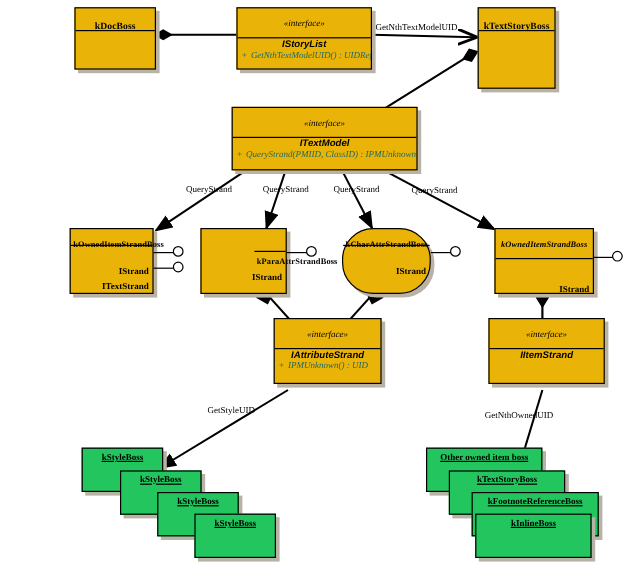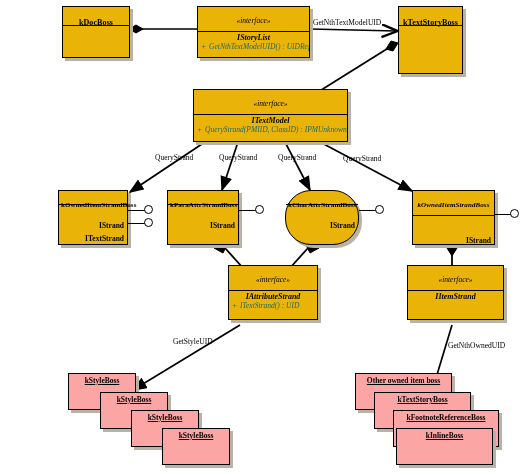--- a/index.html
+++ b/index.html
@@ -46,21 +46,21 @@
     white-space: nowrap;
   }
   .stereo {
     font-family: "Liberation Serif", serif;
     font-size: 7.5px;
     font-style: italic;
     color: #000;
     white-space: nowrap;
   }
   .iface-name {
-    font-family: Liberation Serif, serif;
+    font-family: Liberation Sans, sans-serif;
     font-size: 8px;
     font-weight: bold;
     font-style: italic;
     color: #000;
     white-space: nowrap;
   }
   .ops {
     padding: 3px 2px 2px 3px;
     white-space: nowrap;
     overflow: hidden;
@@ -99,21 +99,21 @@
   }
   .lolli-stem {
     position: absolute;
     height: 0;
     border-top: 1.4px solid #000;
   }
   
   .stackbox {
     position: absolute;
     box-sizing: border-box;
-    background: #fca5a5;
+    background: #22c55e;
     border: 1.6px solid #000;
     box-shadow: 3px 3px 0 0 #b9b2a6;
   }
   .stackbox .lbl {
     display: block;
     text-align: center;
     font-family: "Liberation Serif", serif;
     font-weight: bold;
     font-size: 7.5px;
     color: #000;
@@ -187,21 +187,21 @@
   <div class="elabel" style="left:155px; top:153px;">QueryStrand</div>
 
   <div class="elabel" style="left:219px; top:153px;">QueryStrand</div>
 
   <div class="elabel" style="left:278px; top:153px;">QueryStrand</div>
 
   <div class="elabel" style="left:343px; top:154px;">QueryStrand</div>
 
   <div class="elabel" style="left:173px; top:337px;">GetStyleUID</div>
 
-  <div class="elabel" style="left:448px; top:341px;">GetNthOwnedUID</div>
+  <div class="elabel" style="left:404px; top:341px;">GetNthOwnedUID</div>
 
   <div class="uml" style="left:62px; top:6px; width:68px; height:52px;">
     <div class="hdr" style="height:19px; padding-top:4px;">
       <span class="cls-name">kDocBoss</span>
     </div>
     <div class="body-comp"></div>
   </div>
 
   <div class="uml" style="left:197px; top:6px; width:113px; height:52px;">
     <div class="hdr" style="height:25px; padding-top:2px;">
@@ -238,21 +238,21 @@
       <span class="ifrow" style="top:16px;">IStrand</span>
       <span class="ifrow" style="top:29px;">ITextStrand</span>
     </div>
   </div>
   <div class="lolli-stem" style="left:128px; top:210px; width:17px;"></div>
   <div class="lolli" style="left:144px; top:205px;"></div>
   <div class="lolli-stem" style="left:128px; top:223px; width:17px;"></div>
   <div class="lolli" style="left:144px; top:218px;"></div>
 
   <div class="uml" style="left:167px; top:190px; width:72px; height:55px;">
-    <div class="hdr" style="height:14px; padding-top:2px;">
+    <div class="hdr" style="height:14px; padding-top:16px;margin-left:44px;">
       <span class="cls-name" style="font-size:7px;">kParaAttrStrandBoss</span>
     </div>
     <div class="body-comp">
       <span class="ifrow" style="top:16px;">IStrand</span>
     </div>
   </div>
   <div class="lolli-stem" style="left:239px; top:210px; width:17px;"></div>
   <div class="lolli" style="left:255px; top:205px;"></div>
 
   <div class="uml" style="left:285px; top:190px; width:74px; height:55px;border-radius:26px;">
@@ -276,21 +276,21 @@
   </div>
   <div class="lolli-stem" style="left:495px; top:214px; width:16px;"></div>
   <div class="lolli" style="left:510px; top:209px;"></div>
 
   <div class="uml" style="left:228px; top:265px; width:90px; height:55px;">
     <div class="hdr" style="height:25px; padding-top:2px;">
       <span class="stereo">«interface»</span><br>
       <span class="iface-name">IAttributeStrand</span>
     </div>
     <div class="ops">
-      <span class="op"><span class="vis">+</span><span>ITextStrand() : UID</span></span>
+      <span class="op"><span class="vis">+</span><span>IPMUnknown() : UID</span></span>
     </div>
   </div>
 
   <div class="uml" style="left:407px; top:265px; width:97px; height:55px;">
     <div class="hdr" style="height:25px; padding-top:2px;">
       <span class="stereo">«interface»</span><br>
       <span class="iface-name">IItemStrand</span>
     </div>
   </div>
 

